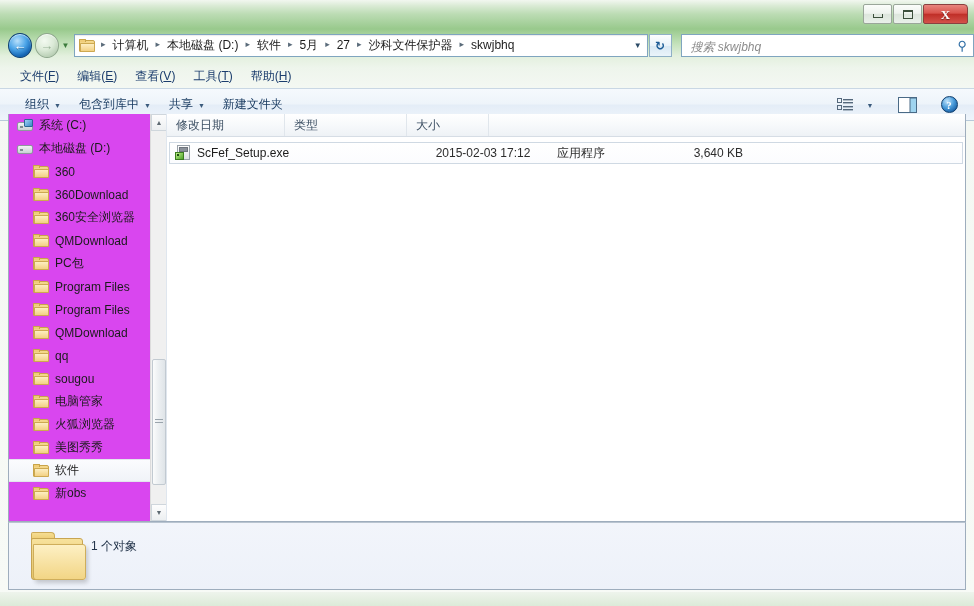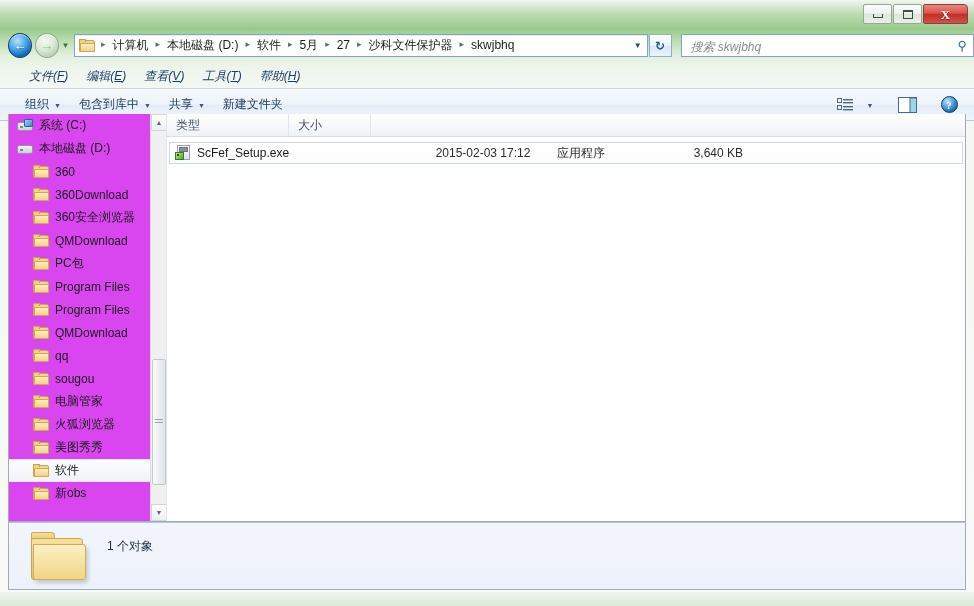--- a/index.html
+++ b/index.html
@@ -125,23 +125,22 @@
     padding-left:9px; color:#8c8c8c; font-style:italic; font-size:12px;
   }
   #search-icon {
     position:absolute; right:6px; top:3px;
     color:#2e6da4; font-size:13px;
   }
 
   
   #menubar {
     position:absolute; left:0; top:64px; width:974px; height:25px;
-    display:flex; align-items:center; padding-left:20px;
+    display:flex; align-items:center; padding-left:11px;
     border-bottom:1px solid #c9d7e4;
-    font-style:italic;
   }
   .menuitem {
     padding:2px 9px; color:#1b3d6d; font-size:12px; white-space:nowrap;
   }
   .menuitem u { text-decoration:underline; }
 
   
   #cmdbar {
     position:absolute; left:0; top:89px; width:974px; height:32px;
     display:flex; align-items:center; padding-left:16px;
@@ -320,21 +319,21 @@
     background:linear-gradient(to bottom,#f7e19b,#eac96c);
     border:1px solid #c8a552; border-radius:2px 3px 3px 3px;
   }
   #bigfolder .bf-front {
     position:absolute; left:2px; top:14px; width:53px; height:36px;
     background:linear-gradient(to bottom,#fdf0c4,#f2d585);
     border:1px solid #cfae5b; border-radius:0 3px 3px 3px;
     box-shadow: 2px 3px 4px rgba(0,0,0,.18);
   }
   #statustext {
-    margin-left:16px; font-size:12px; color:#23344a;
+    font-size:12px; color:#23344a;
     align-self:flex-start; margin-top:15px;
   }
 
   
   #bottomedge {
     position:absolute; left:0; top:592px; width:974px; height:14px;
     background: linear-gradient(to bottom,#eef4ec,#dcead8);
   }
 </style>
 </head>
@@ -606,20 +605,23 @@
           <span class="grip"></span>
         </div>
         <div class="sbarrow bot">
           <span>▼</span>
         </div>
       </div>
     </div>
 
     <div id="listpane">
       <div id="colheader">
+        <div class="col c-date">
+          <span>修改日期</span>
+        </div>
         <div class="col c-type">
           <span>类型</span>
         </div>
         <div class="col c-size">
           <span>大小</span>
         </div>
         <div class="col c-pad"></div>
       </div>
       <div id="filerows">
           <div class="filerow">

